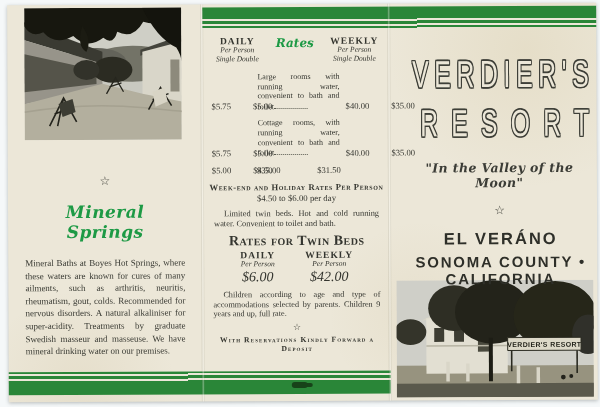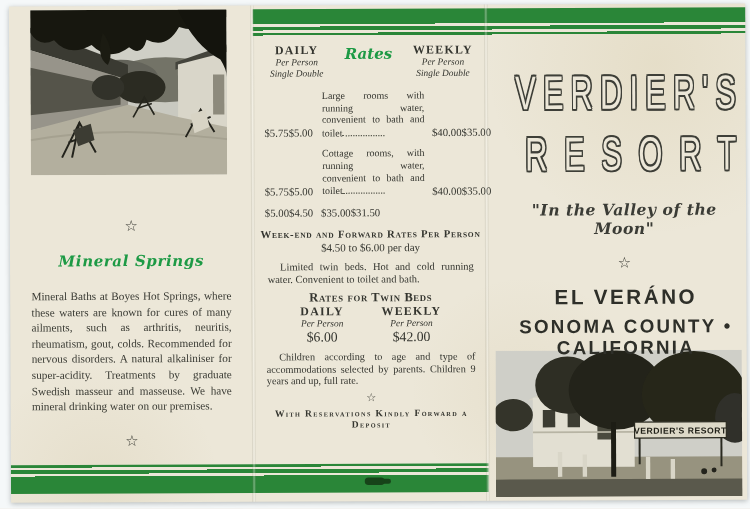--- a/index.html
+++ b/index.html
@@ -29,45 +29,45 @@
   .bug{position:absolute;left:283px;bottom:13px;width:16px;height:6px;z-index:5;
        background:#143814;border-radius:3px;box-shadow:6px 0 0 -1px #143814;opacity:.85;}
 
   
   .photo1{position:absolute;left:17px;top:3px;width:157px;height:132px;}
   .left-content{position:absolute;left:17px;right:18px;top:135px;text-align:center;}
   .star{font-size:12px;color:#3c3d36;line-height:12px;}
   .star-l1{display:block;margin-top:35px;}
   .star-l2{display:block;margin-top:15px;}
   .script-green{font-family:"DejaVu Serif",serif;font-style:italic;font-weight:bold;color:#1d9a45;}
-  .mineral-heading{font-size:12px;margin-top:15px;letter-spacing:.5px;}
+  .mineral-heading{font-size:17px;margin-top:15px;letter-spacing:.5px;}
   .left-body{margin-top:15px;text-align:justify;font-size:9px;line-height:12.6px;color:#3a3b34;}
 
   
   .mid-content{position:absolute;left:0;right:0;top:32px;z-index:2;}
   .rate-header{display:grid;grid-template-columns:56px 1fr 60px;margin:0 5px 0 7px;text-align:center;}
   .rh-title{font-weight:bold;font-size:9.5px;letter-spacing:1px;}
   .rh-sub{font-style:italic;font-size:7.5px;line-height:8.5px;}
   .rates-script{font-size:12px;line-height:14px;}
   .row{display:grid;grid-template-columns:40px 84px 46px;column-gap:5px;
        align-items:end;margin:0 2px 7px 9px;}
-  .pair{display:flex;justify-content:flex-start;font-size:8.6px;}
+  .pair{display:flex;justify-content:space-between;font-size:8.6px;gap:22px;}
   .desc{font-size:8px;line-height:9.6px;text-align:justify;padding:0 1px;}
   .dots{display:inline-block;width:34px;height:7px;border-bottom:1px dotted #5a5b50;}
   .center{text-align:center;}
   .sc{font-variant:small-caps;}
   .weekend-h{font-weight:bold;font-size:8.6px;letter-spacing:.6px;margin-top:6px;}
   .weekend-r{font-size:8.8px;margin-top:1px;}
   .twin-note{font-size:8.4px;line-height:10px;text-align:justify;text-indent:10px;margin:6px 11px 0;}
-  .twin-h{font-weight:bold;font-size:10px;letter-spacing:.5px;margin-top:4px;}
+  .twin-h{font-weight:bold;font-size:14px;letter-spacing:.5px;margin-top:4px;}
   .twin-cols{display:flex;justify-content:space-around;padding:0 22px;margin-top:1px;}
   .twin-col{text-align:center;}
   .tc-title{font-weight:bold;font-size:9.5px;letter-spacing:1px;}
   .tc-sub{font-style:italic;font-size:7.5px;line-height:8px;}
-  .tc-val{font-size:11px;margin-top:1px;}
+  .tc-val{font-size:14px;margin-top:1px;font-style:italic;}
   .mid-para{font-size:8.2px;line-height:9.8px;text-align:justify;text-indent:10px;margin:5px 10px 0;}
   .star-m{display:block;text-align:center;font-size:9px;line-height:9px;margin-top:4px;color:#3c3d36;}
   .deposit{font-weight:bold;font-size:7.6px;letter-spacing:1.1px;margin-top:3px;}
 
   
   .right-content{position:absolute;left:12px;right:0;top:48px;text-align:center;z-index:2;}
   .display-title{display:inline-block;font-family:"Liberation Sans",sans-serif;font-weight:400;
      color:#ece7d8;
      text-shadow:-1px 0 #3e3f38,1px 0 #3e3f38,0 -1px #3e3f38,0 1px #3e3f38,
                  -1px -1px #3e3f38,1px 1px #3e3f38,1px -1px #3e3f38,-1px 1px #3e3f38;}
@@ -168,21 +168,21 @@
           <div class="pair">
             <span>$5.00</span>
             <span>$4.50</span>
           </div>
           <div class="pair">
             <span>$35.00</span>
             <span>$31.50</span>
           </div>
         </div>
 
-        <div class="center weekend-h sc">Week-end and Forward Rates Per Person</div>
+        <div class="center weekend-h sc">Week-end and Holiday Rates Per Person</div>
         <div class="center weekend-r">$4.50 to $6.00 per day</div>
 
         <p class="twin-note">Limited twin beds. Hot and cold running water. Convenient to toilet and bath.</p>
         <div class="center twin-h sc">Rates for Twin Beds</div>
         <div class="twin-cols">
           <div class="twin-col">
             <div class="tc-title">DAILY</div>
             <div class="tc-sub">Per Person</div>
             <div class="tc-val">$6.00</div>
           </div>

